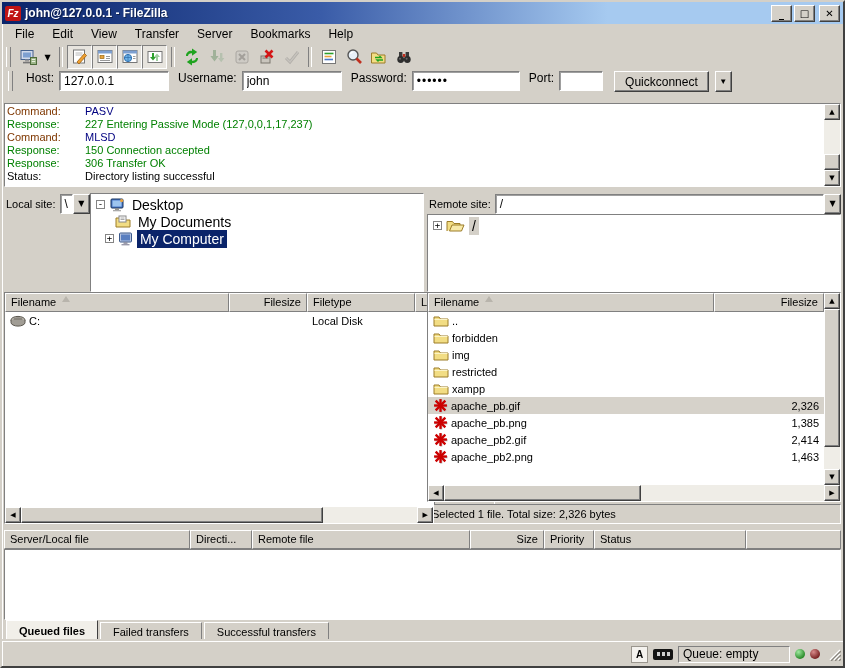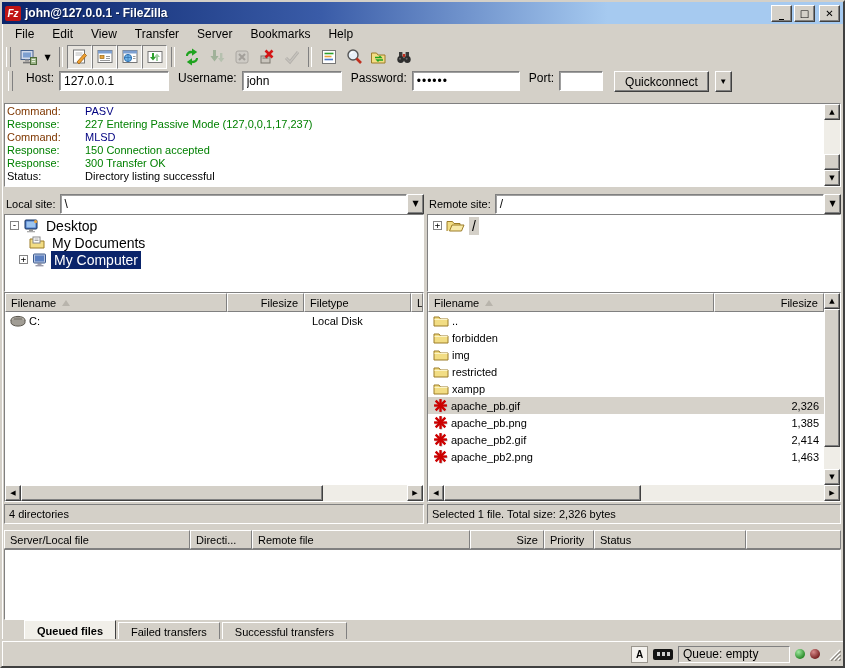--- a/index.html
+++ b/index.html
@@ -39,51 +39,51 @@
   .ll-stat .loglabel,.ll-stat .logtext{color:#000}
   
   .vsb{position:absolute;top:0;right:0;width:16px;bottom:0;background:#efede7;display:flex;flex-direction:column}
   .sbtn{width:16px;height:16px;flex:0 0 16px;background:#d4d0c8;border:1px solid;border-color:#fff #404040 #404040 #fff;box-shadow:inset -1px -1px 0 #808080;font-size:7px;display:flex;align-items:center;justify-content:center;box-sizing:border-box;padding:0;font-family:"DejaVu Sans",sans-serif}
   .sthumb{background:#d4d0c8;border:1px solid;border-color:#fff #404040 #404040 #fff;box-shadow:inset -1px -1px 0 #808080}
   .strack{background:#efede7;flex:1}
   .hsb{height:16px;flex:0 0 16px;background:#efede7;display:flex}
   
   .hsplit{flex:0 0 6px}
   .panes{display:flex;padding:0 2px;gap:3px}
-  .pane-l{width:420px;flex:0 0 420px;display:flex;flex-direction:column}
+  .pane-l{width:420px;flex:0 0 420px;display:flex;flex-direction:row}
   .pane-r{flex:1;display:flex;flex-direction:column;min-width:0}
   
   .siterow{height:21px;flex:0 0 21px;display:flex;align-items:center;gap:4px}
   .sitelabel{font-size:11px;padding-left:2px;white-space:nowrap}
   .combo{flex:1;height:20px;display:flex;box-sizing:border-box}
   .combo .cval{flex:1;background:#fff;border:1px solid;border-color:#808080 #fff #fff #808080;box-shadow:inset 1px 1px 0 rgba(64,64,64,.5);padding:2px 4px;font-size:12px;white-space:nowrap;overflow:hidden}
   .combo .cbtn{width:17px;background:#d4d0c8;border:1px solid;border-color:#fff #404040 #404040 #fff;box-shadow:inset -1px -1px 0 #808080;font-size:8px;padding:0;font-family:"DejaVu Sans",sans-serif}
   
   .tree{flex:1;background:#fff;overflow:hidden;padding-top:2px}
   .trow{display:flex;align-items:center;height:17px;gap:4px;white-space:nowrap}
   .expander{width:9px;height:9px;flex:0 0 9px;box-sizing:border-box;border:1px solid #848484;background:#fff;font-size:9px;line-height:7px;text-align:center;font-family:"DejaVu Sans Mono",monospace}
   .tlabel{font-size:14px;padding:1px 3px}
   .sel-act{background:#0a246a;color:#fff}
   .sel-ina{background:#d4d0c8}
   
   .filepane{flex:1;background:#fff;display:flex;flex-direction:column;min-height:0;position:relative}
   .cols{display:flex;flex:0 0 19px;background:#d4d0c8}
-  .col{box-sizing:border-box;background:#d4d0c8;border:1px solid;border-color:#fff #808080 #808080 #fff;font-size:11px;padding:2px 5px;overflow:hidden;white-space:nowrap;display:flex;align-items:center;gap:6px}
+  .col{box-sizing:border-box;background:#d4d0c8;border:1px solid;border-color:#fff #808080 #808080 #fff;font-size:11px;padding:2px 5px;overflow:hidden;white-space:nowrap;display:flex;gap:6px}
   .col.r{justify-content:flex-end}
   .sortup{width:0;height:0;border-left:4px solid transparent;border-right:4px solid transparent;border-bottom:6px solid #b8b4ac}
   .rows{flex:1;overflow:hidden}
   .frow{display:flex;align-items:center;height:17px;white-space:nowrap}
   .frow .cell{box-sizing:border-box;padding:0 5px;overflow:hidden;display:flex;align-items:center;gap:3px}
   .frow .cell.r{justify-content:flex-end}
   .frow.sel{background:#d6d2ca}
   .statusline{flex:0 0 20px;margin:2px 0 0 0;box-sizing:border-box;border:1px solid;border-color:#808080 #fff #fff #808080;display:flex;align-items:center;padding:0 4px;font-size:11px;background:#d4d0c8}
   
   .queuehdr{display:flex;flex:0 0 19px;margin:0 2px;background:#d4d0c8}
   .queuebody{flex:1;background:#fff;margin:0 2px;border:1px solid;border-color:#808080 #fff #fff #808080}
-  .tabs{flex:0 0 21px;display:flex;align-items:flex-end;padding-left:22px;gap:2px}
+  .tabs{flex:0 0 21px;display:flex;align-items:flex-end;padding-left:4px;gap:2px}
   .tab{box-sizing:border-box;height:19px;padding:2px 12px;background:#d4d0c8;border:1px solid;border-color:#fff #808080 transparent #fff;font-size:11px;display:flex;align-items:center}
   .tab.active{background:#f1efe9;height:21px;font-weight:bold;border-color:#fff #404040 transparent #fff}
   
   .statusbar{flex:0 0 24px;display:flex;align-items:center;justify-content:flex-end;gap:5px;padding:0 2px;border-top:1px solid #fff;box-shadow:0 -2px 0 #d4d0c8}
   .sb-ind{display:flex;align-items:center;justify-content:center}
   .atype{width:15px;height:15px;background:#f4f2ee;border:1px solid #9a968e;font-size:10px;font-weight:bold;display:flex;align-items:center;justify-content:center}
   .badge{width:20px;height:11px;background:#141414;border-radius:2px;display:flex;align-items:center;justify-content:center;gap:2px}
   .badge i{width:3px;height:4px;background:#cfcfcf;display:block}
   .queuebox{width:112px;height:17px;box-sizing:border-box;border:1px solid;border-color:#808080 #fff #fff #808080;display:flex;align-items:center;padding:0 4px;font-size:12px}
   .led{width:10px;height:10px;border-radius:50%}
@@ -265,21 +265,21 @@
       <div class="logline ll-cmd">
           <span class="loglabel">Command:</span>
           <span class="logtext">MLSD</span>
         </div>
       <div class="logline ll-resp">
           <span class="loglabel">Response:</span>
           <span class="logtext">150 Connection accepted</span>
         </div>
       <div class="logline ll-resp">
           <span class="loglabel">Response:</span>
-          <span class="logtext">300 Transfer OK</span>
+          <span class="logtext">306 Transfer OK</span>
         </div>
       <div class="logline ll-stat">
           <span class="loglabel">Status:</span>
           <span class="logtext">Directory listing successful</span>
         </div>
     </div>
     <div class="vsb">
       <button class="sbtn">▲</button>
       <div class="strack"></div>
       <div class="sthumb" style="height:14px"></div>

